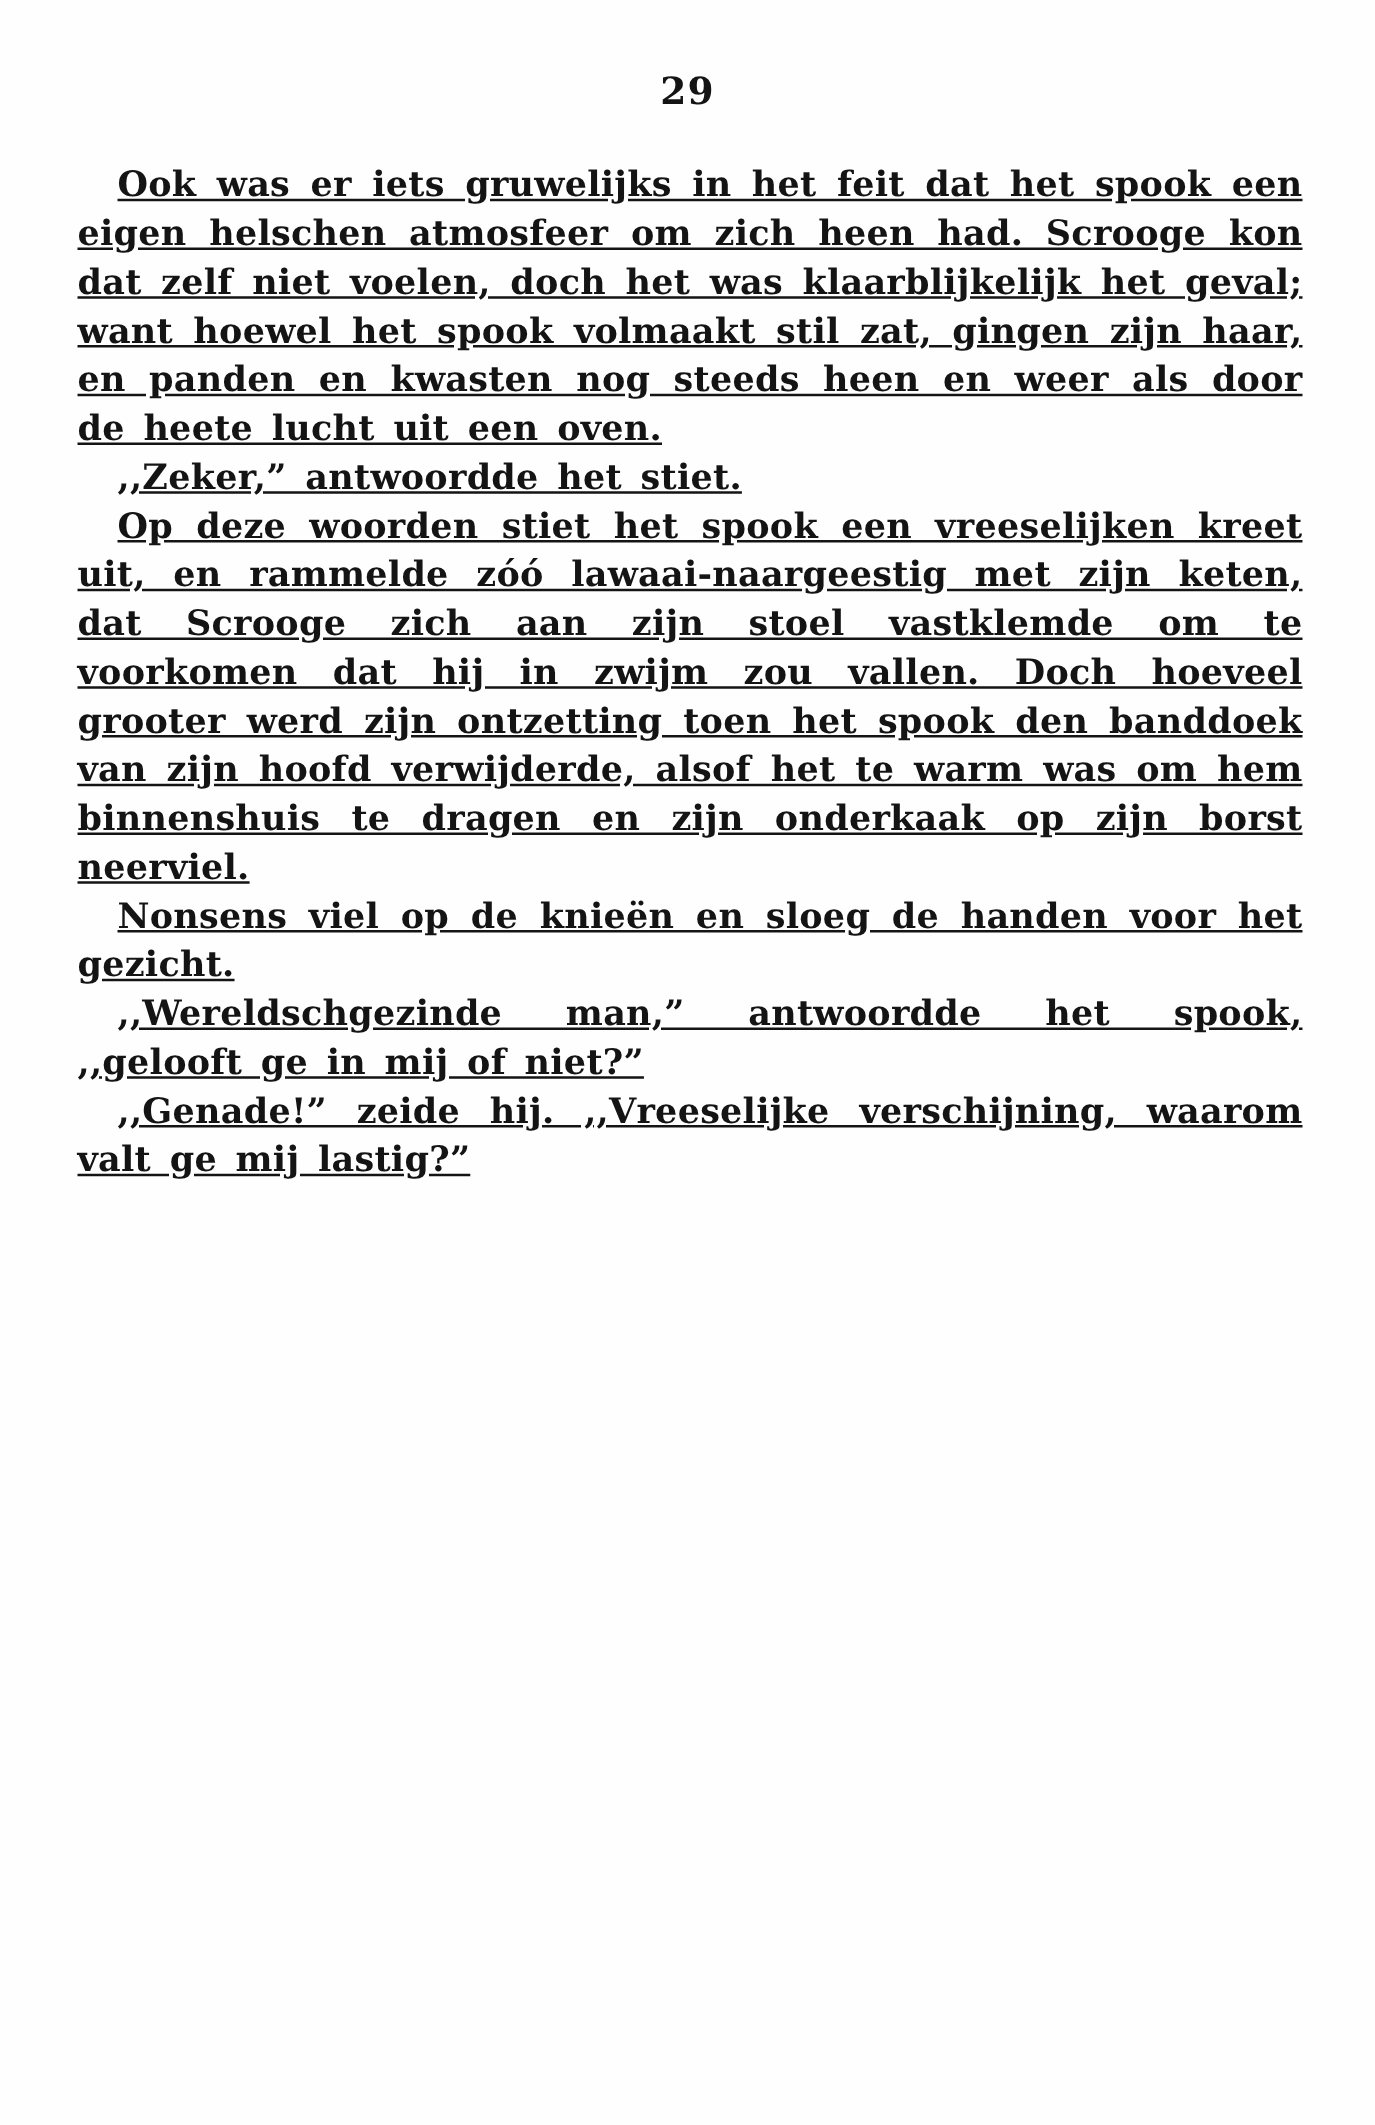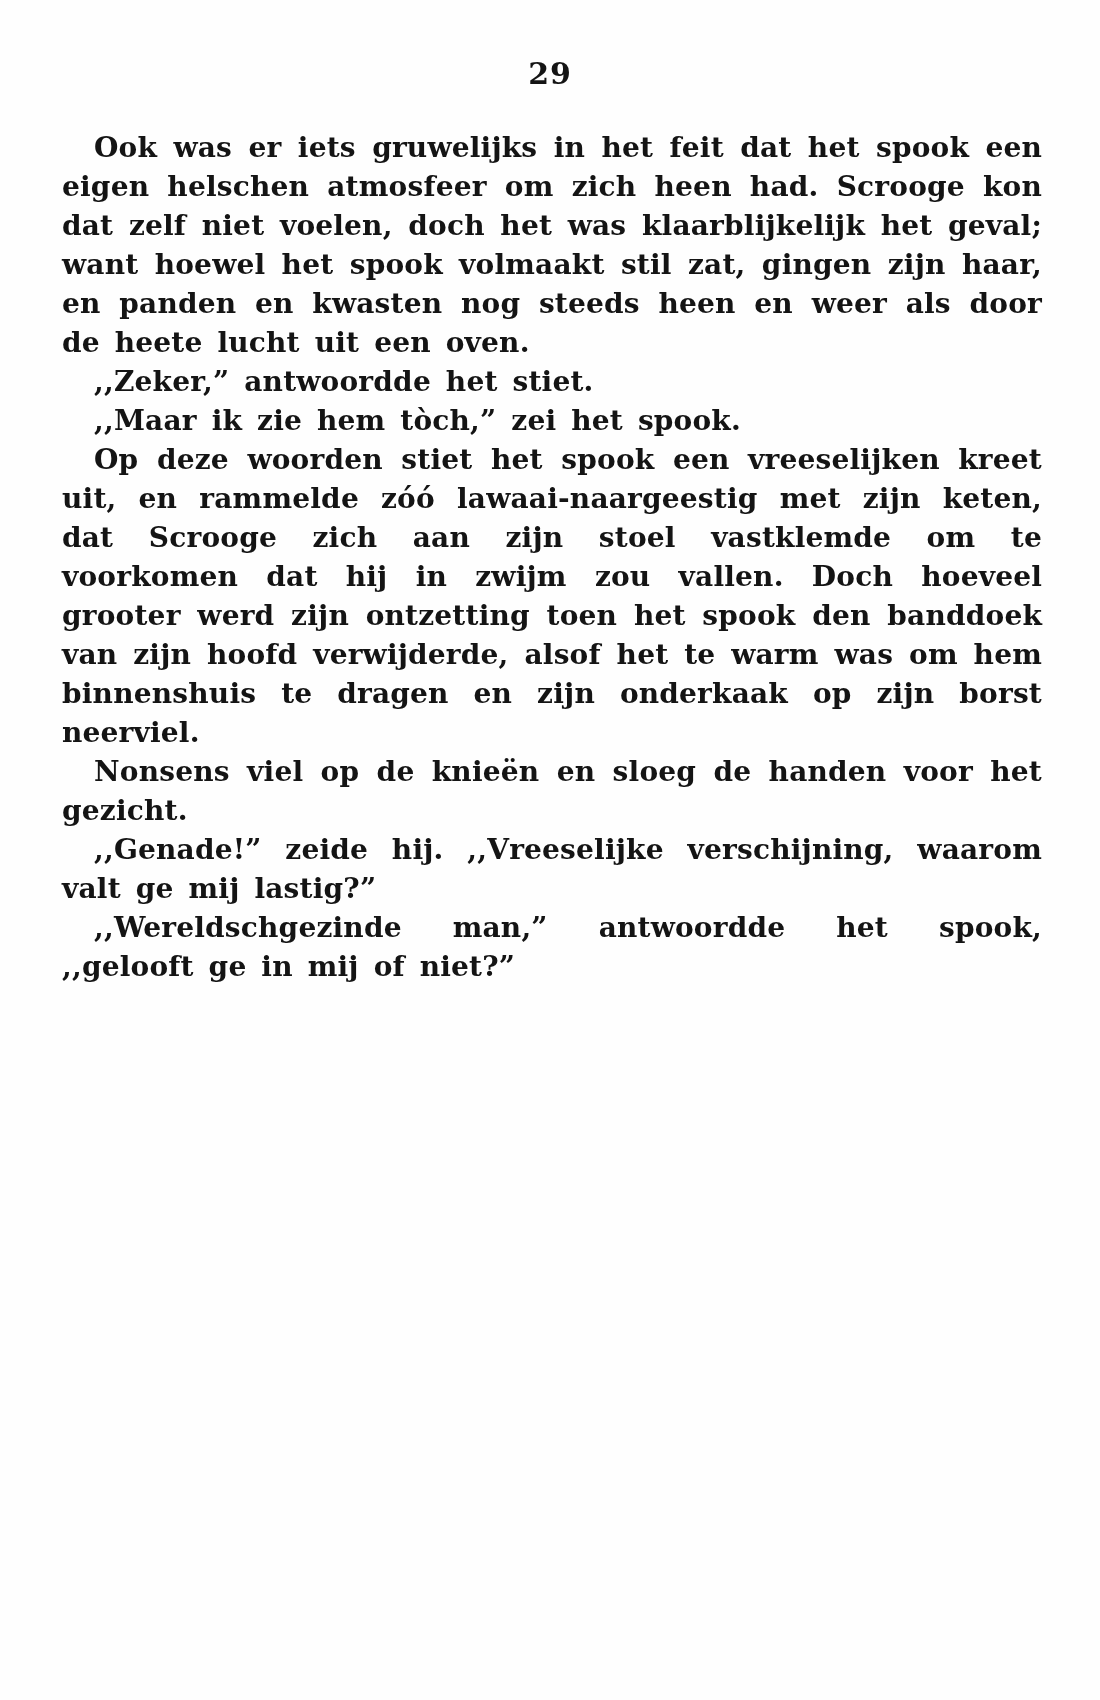--- a/index.html
+++ b/index.html
@@ -28,29 +28,29 @@
     letter-spacing: 1px;
   }
   .text-block p {
     margin: 0;
     text-indent: 32px;
     text-align: justify;
     font-size: 28px;
     line-height: 39px;
     word-spacing: 5px;
     letter-spacing: 0.2px;
+    text-decoration: underline;
   }
 </style>
 </head>
 <body>
 
 <div class="page">
   <div class="page-number">29</div>
   <div class="text-block">
     <p>Ook was er iets gruwelijks in het feit dat het spook een eigen helschen atmosfeer om zich heen had. Scrooge kon dat zelf niet voelen, doch het was klaarblijkelijk het geval; want hoewel het spook volmaakt stil zat, gingen zijn haar, en panden en kwasten nog steeds heen en weer als door de heete lucht uit een oven.</p>
     <p>,,Zeker,” antwoordde het stiet.</p>
-    <p>,,Maar ik zie hem tòch,” zei het spook.</p>
     <p>Op deze woorden stiet het spook een vreeselijken kreet uit, en rammelde zóó lawaai-naargeestig met zijn keten, dat Scrooge zich aan zijn stoel vastklemde om te voorkomen dat hij in zwijm zou vallen. Doch hoeveel grooter werd zijn ontzetting toen het spook den banddoek van zijn hoofd verwijderde, alsof het te warm was om hem binnenshuis te dragen en zijn onderkaak op zijn borst neerviel.</p>
     <p>Nonsens viel op de knieën en sloeg de handen voor het gezicht.</p>
+    <p>,,Wereldschgezinde man,” antwoordde het spook, ,,gelooft ge in mij of niet?”</p>
     <p>,,Genade!” zeide hij. ,,Vreeselijke verschijning, waarom valt ge mij lastig?”</p>
-    <p>,,Wereldschgezinde man,” antwoordde het spook, ,,gelooft ge in mij of niet?”</p>
   </div>
 </div>
 
 </body></html>

